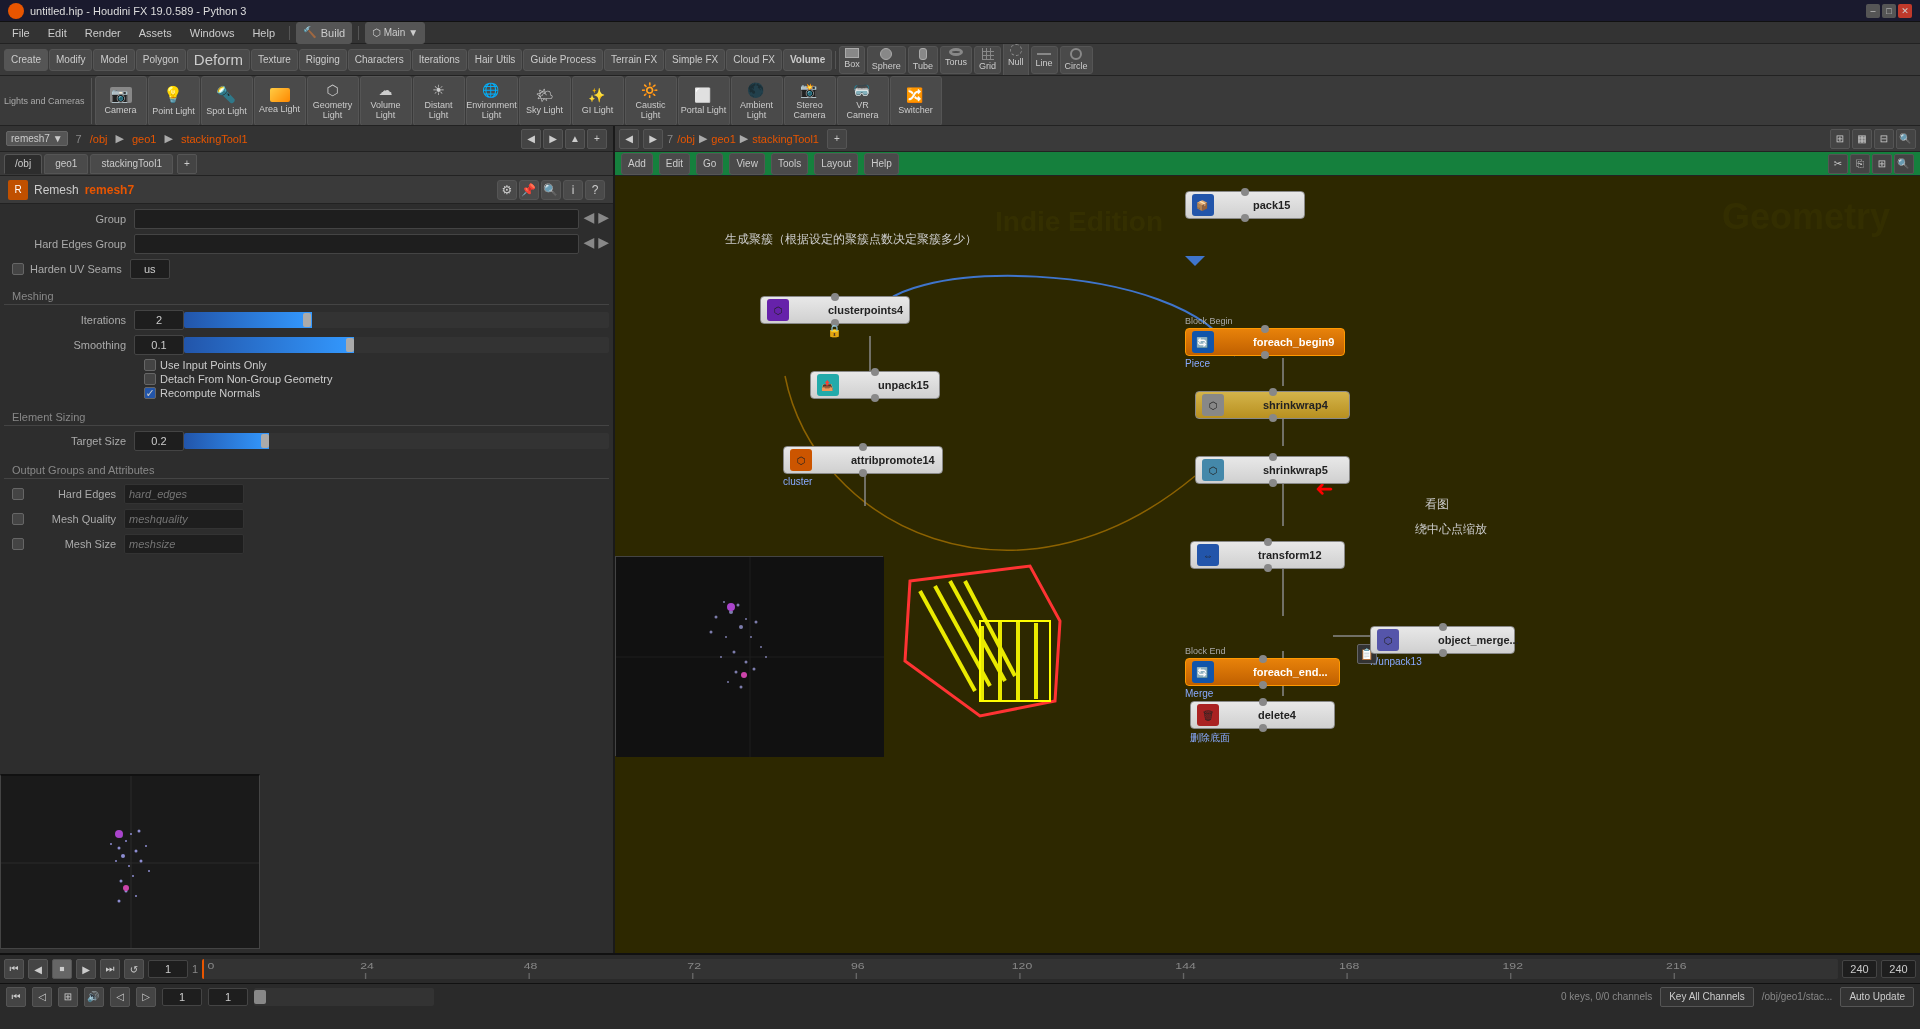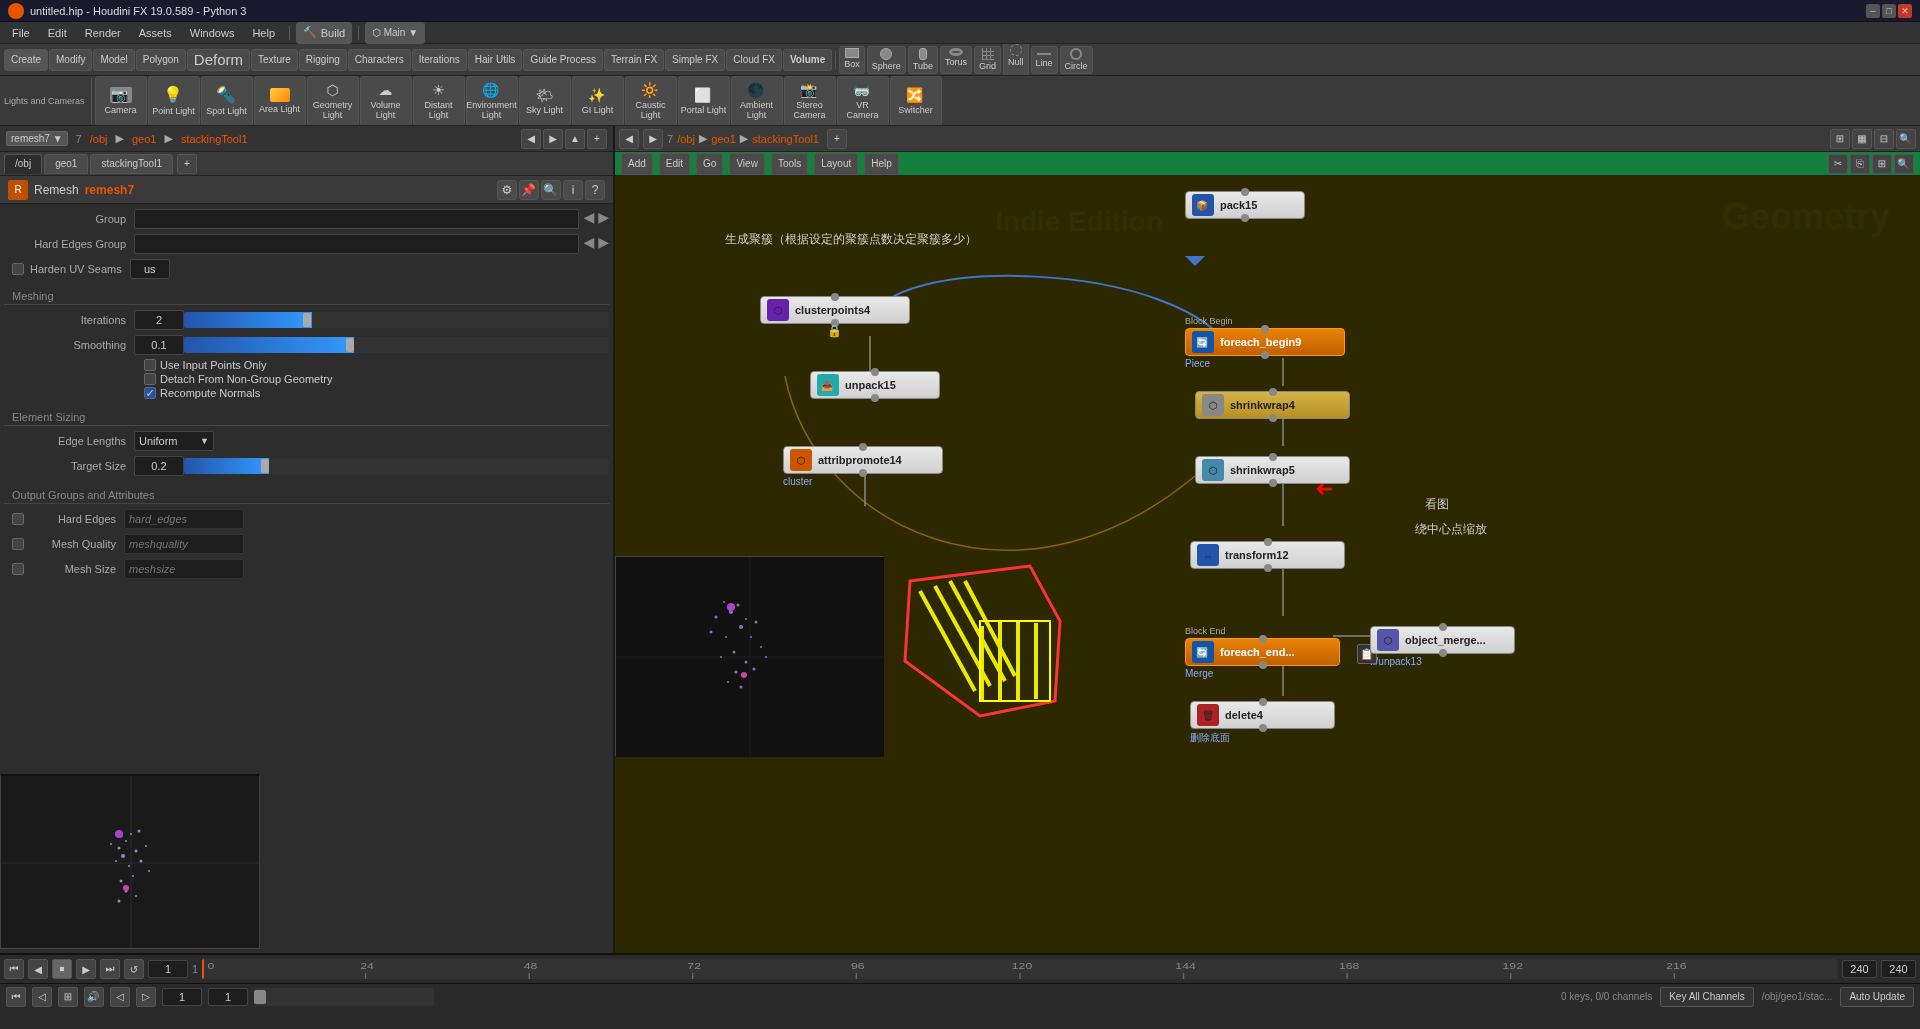--- a/index.html
+++ b/index.html
@@ -337,21 +337,21 @@
       cursor: pointer;
     }
     .node-box.white { background: linear-gradient(to bottom, #e8e8e8, #d0d0d0); color: #222; }
     .node-box.orange { background: linear-gradient(to bottom, #e8820a, #c06000); color: #fff; border-color: #ff9900; }
     .node-box.yellow { background: linear-gradient(to bottom, #d4b44a, #b89020); color: #222; }
     .node-icon { width: 22px; height: 22px; border-radius: 3px; background: #666; display: flex; align-items: center; justify-content: center; font-size: 10px; margin-right: 6px; flex-shrink: 0; }
     .node-icon.blue { background: #2255aa; }
     .node-icon.orange-icon { background: #cc5500; }
     .node-icon.purple { background: #6622aa; }
     .node-icon.teal { background: #22aaaa; }
-    .node-label { font-size: 11px; font-weight: bold; white-space: nowrap; }
+    .node-label { font-size: 11px; font-weight: bold; white-space: nowrap; margin-left: 33px; }
     .node-dot { width: 8px; height: 8px; border-radius: 50%; background: #888; position: absolute; }
     .node-dot.top { top: -4px; left: 50%; transform: translateX(-50%); }
     .node-dot.bottom { bottom: -4px; left: 50%; transform: translateX(-50%); }
 
     
     .annotation-text {
       position: absolute;
       color: #ccc;
       font-size: 12px;
     }
@@ -660,27 +660,20 @@
         <div class="checkbox-box"></div>
         <span>Detach From Non-Group Geometry</span>
       </div>
       <div class="checkbox-row">
         <div class="checkbox-box checked">✓</div>
         <span>Recompute Normals</span>
       </div>
 
       <div class="section-header" style="margin-top:8px;padding-left:8px;">Element Sizing</div>
 
-      <div class="param-row">
-        <div class="param-label">Edge Lengths</div>
-        <div class="param-dropdown">
-          <span>Uniform</span>
-            <span style="font-size:9px;">▼</span>
-        </div>
-      </div>
 
       <div class="param-row">
         <div class="param-label">Target Size</div>
         <input type="text" class="param-value" value="0.2" style="">
         <div class="param-slider-container">
           <div class="param-slider" style="flex:1;height:16px;background:#333;position:relative;border-radius:2px;cursor:pointer;">
             <div class="param-slider-fill" style="width:20%;background:linear-gradient(to right,#2255aa,#3399ff);"></div>
             <div class="param-slider-handle" style="left:18%;"></div>
           </div>
         </div>
@@ -888,21 +881,21 @@
 
       <div class="node-container" style="left:575px;top:365px;">
         <div class="node-box white" style="width:155px;">
           <div class="node-icon blue">⇔</div>
           <span class="node-label">transform12</span>
           <div class="node-dot top"></div>
           <div class="node-dot bottom"></div>
         </div>
       </div>
 
-      <div class="node-container" style="left:570px;top:450px;">
+      <div class="node-container" style="left:570px;top:470px;">
         <div style="color:#aaa;font-size:9px;margin-bottom:2px;">Block End</div>
         <div class="node-box orange" style="width:155px;">
           <div class="node-icon" style="background:#1155aa;">🔄</div>
           <span class="node-label">foreach_end...</span>
           <div class="node-dot top"></div>
           <div class="node-dot bottom"></div>
         </div>
         <div style="color:#88aaff;font-size:10px;margin-top:2px;">Merge</div>
       </div>
 

